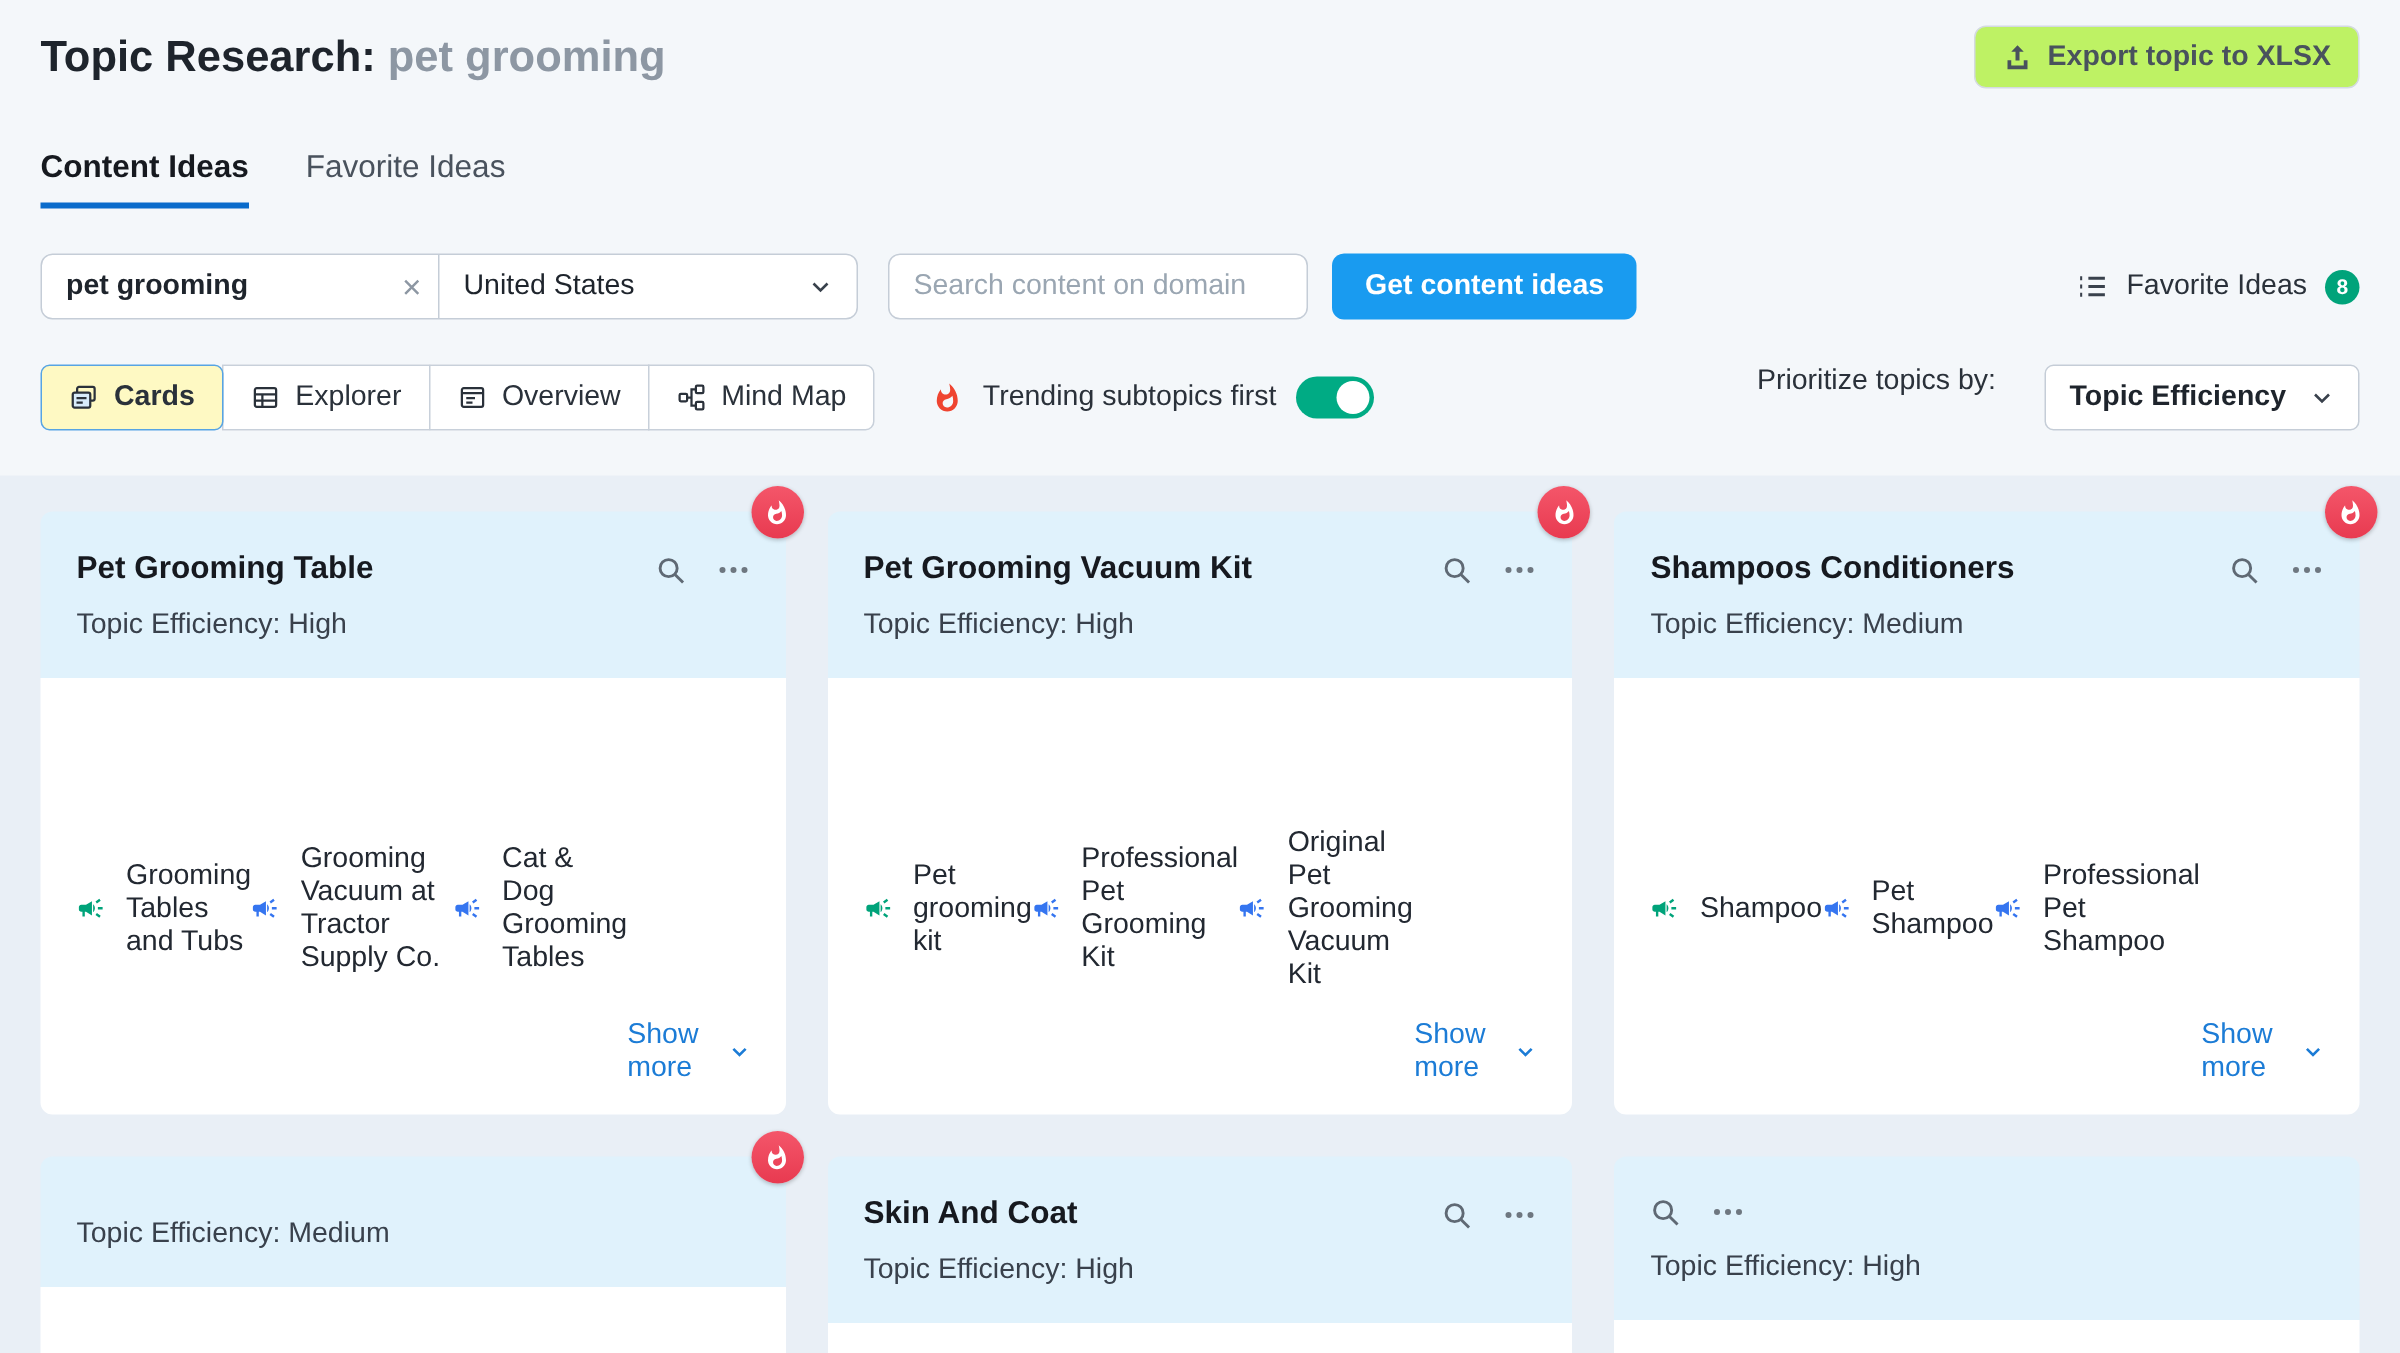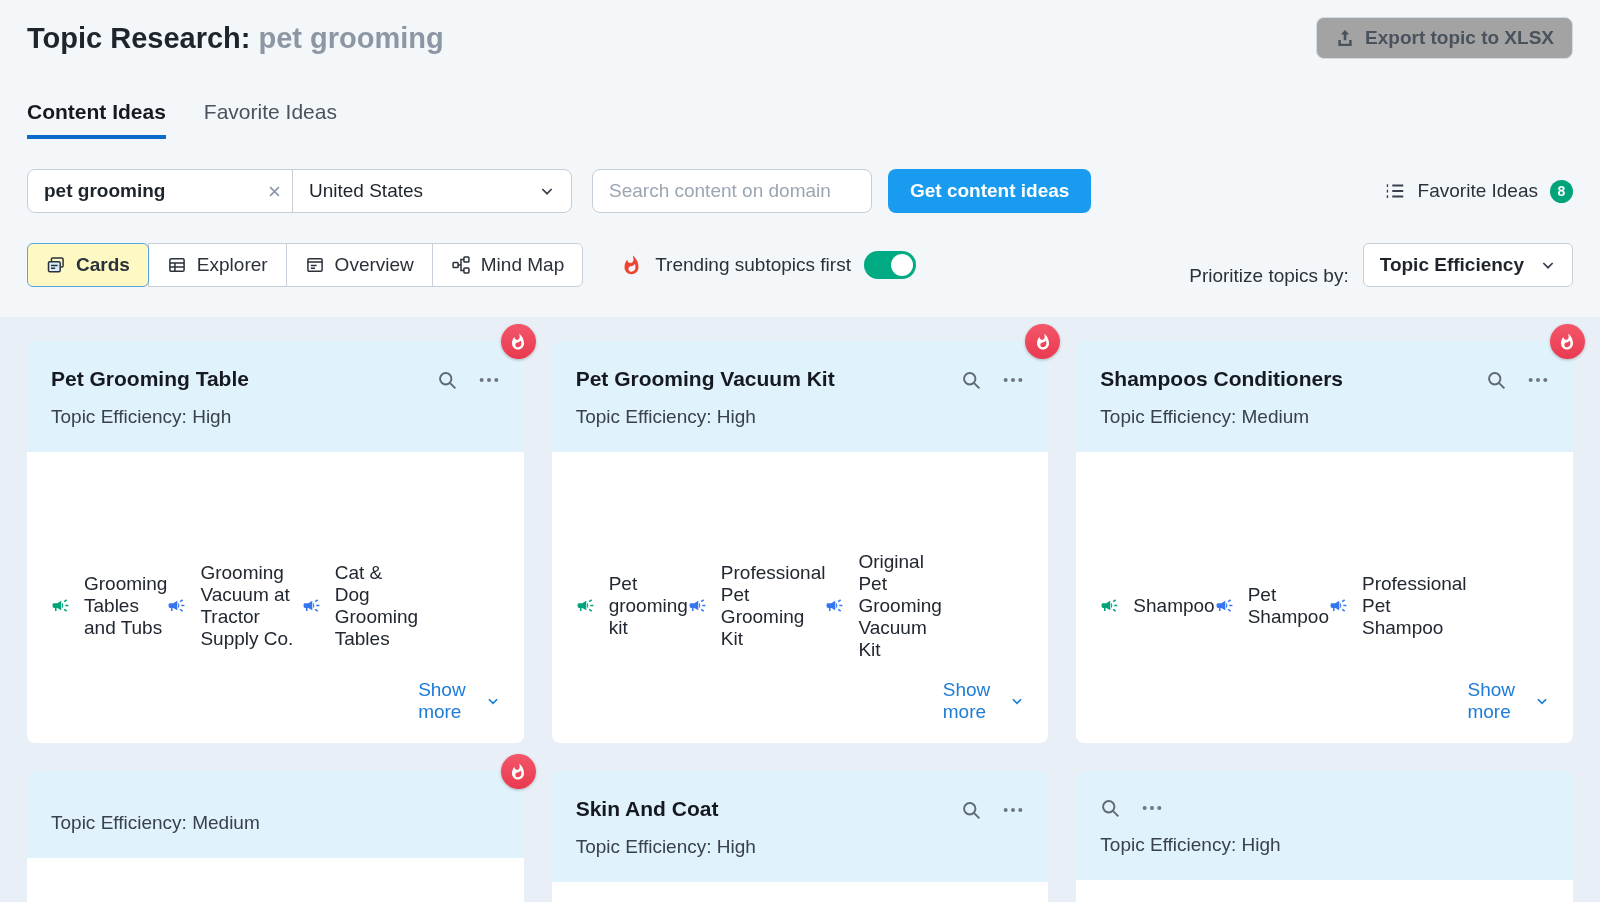--- a/index.html
+++ b/index.html
@@ -10,21 +10,21 @@
     background:#f4f7fa; color:#1e242c;
   }
   .page { display:flex; flex-direction:column; height:100%; }
   .top { padding:14px 27px 30px; }
 
   
   .header-row { display:flex; justify-content:space-between; align-items:center; height:48px; }
   .page-title { font-size:29px; font-weight:700; color:#1e242c; margin:0; }
   .page-title .query { color:#8d97a3; margin-left:8px; }
   .export-btn { display:flex; align-items:center; gap:10px; height:42px; padding:0 18px;
-    background:#a3a3a3; border:1px solid #d4dae1; border-radius:8px;
+    background:#bef264; border:1px solid #d4dae1; border-radius:8px;
     font-size:19px; font-weight:600; color:#49525d; cursor:pointer; font-family:inherit; }
 
   
   .tabs { display:flex; gap:38px; margin-top:38px; }
   .tab { font-size:21px; padding-bottom:15px; position:relative; color:#49525d; cursor:pointer; }
   .tab.active { color:#16191f; font-weight:700; }
   .tab.active::after { content:""; position:absolute; left:0; right:0; bottom:0; height:4px; background:#0a6bcb; }
 
   
   .search-row { display:flex; align-items:center; margin-top:30px; }
@@ -53,21 +53,21 @@
     background:#fff; border:1px solid #c8d0da; font-size:19px; color:#2a313a;
     cursor:pointer; margin-left:-1px; font-family:inherit; }
   .view-btn:first-child { margin-left:0; border-radius:6px 0 0 6px; }
   .view-btn:last-child { border-radius:0 6px 6px 0; }
   .view-btn.active { background:#fef9c3; border-color:#57a4e3; border-radius:6px;
     position:relative; z-index:2; font-weight:600; }
   .trending { display:flex; align-items:center; gap:13px; margin-left:38px; }
   .trending-label { font-size:19px; color:#2a313a; }
   .toggle { width:52px; height:28px; border-radius:14px; background:#00ab84; position:relative; cursor:pointer; border:none; }
   .toggle::after { content:""; position:absolute; right:3px; top:3px; width:22px; height:22px; border-radius:50%; background:#fff; }
-  .prioritize { margin-left:auto; display:flex; align-items:flex-end; gap:14px; }
+  .prioritize { margin-left:auto; display:flex; align-items:flex-start; gap:32px; }
   .prioritize-label { font-size:19px; color:#2a313a; }
   .prioritize-select { display:flex; align-items:center; gap:16px; height:44px; padding:0 16px;
     background:#fff; border:1px solid #c5cdd7; border-radius:6px; font-size:19px; font-weight:600;
     color:#1e242c; cursor:pointer; }
 
   
   .cards-area { flex:1; background:#e9eff6; padding:24px 27px 0; }
   .cards-grid { display:grid; grid-template-columns:repeat(3,1fr); gap:28px; }
   .cards-grid + .cards-grid { margin-top:28px; }
   .card { position:relative; display:flex; flex-direction:column; height:402px; border-radius:8px; }

